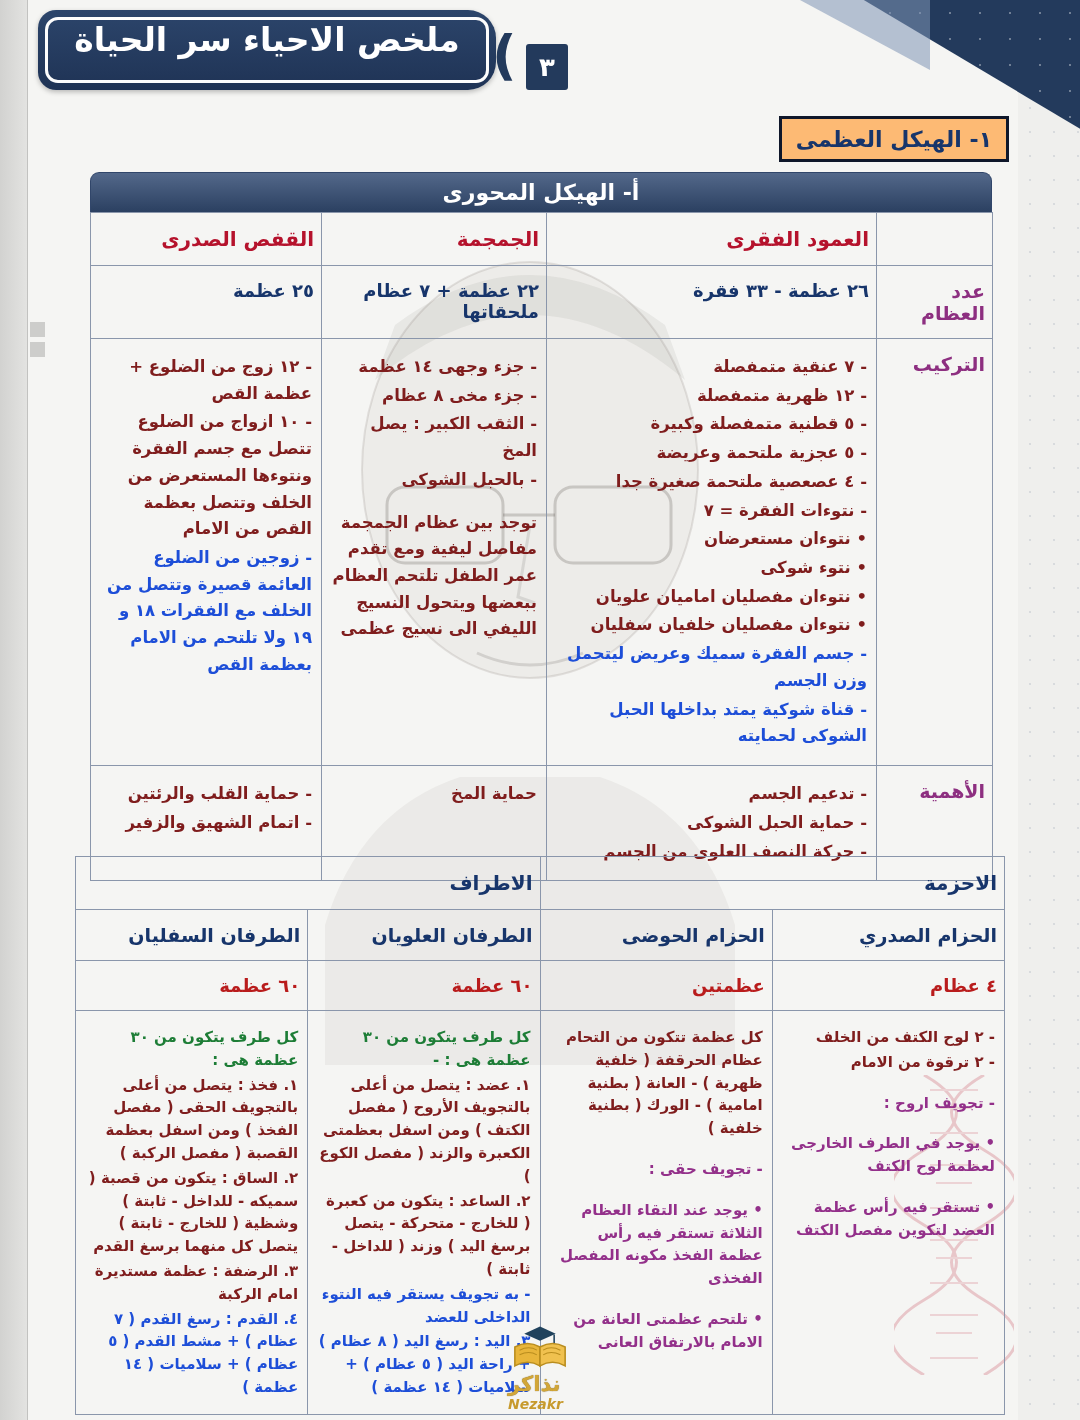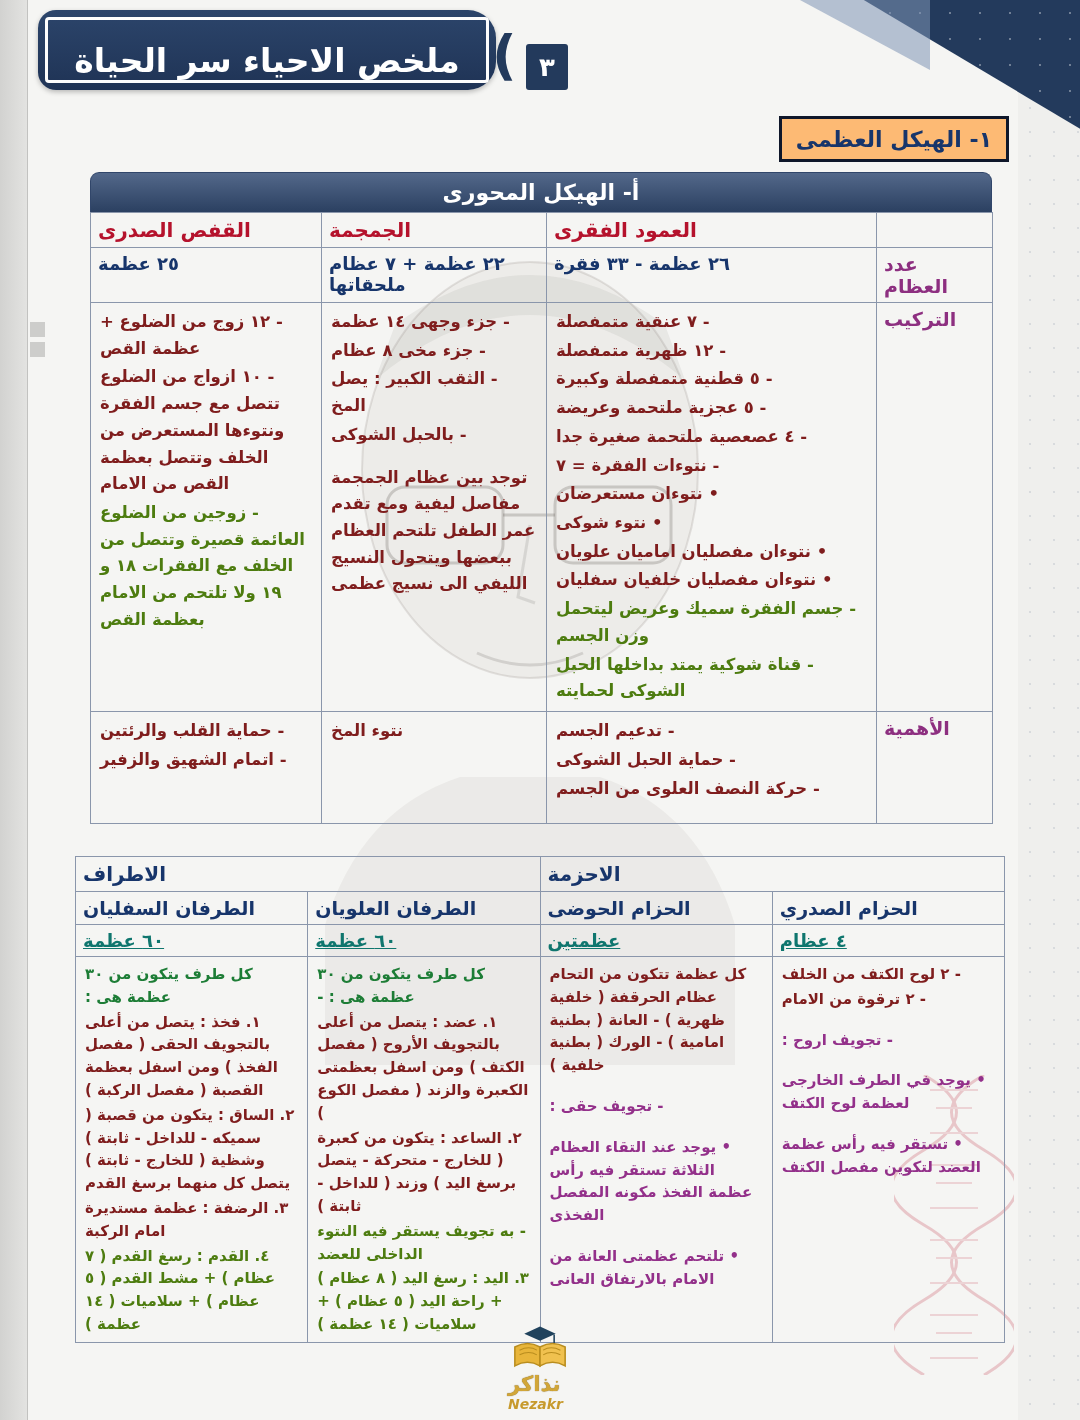--- a/index.html
+++ b/index.html
@@ -19,22 +19,22 @@
   .corner-dots{position:absolute;inset:0;
     background-image:radial-gradient(rgba(255,255,255,.35) 1.5px,transparent 1.6px);
     background-size:30px 26px;}
   .corner-tri2{position:absolute;top:0;right:150px;width:130px;height:70px;background:#7d93b5;
     clip-path:polygon(0 0,100% 0,100% 100%);opacity:.55;z-index:1;}
 
   
   .banner{position:absolute;top:10px;left:38px;width:458px;height:80px;
     background:linear-gradient(180deg,#2c456b,#1f3355);
     border-radius:18px 28px 28px 18px;box-shadow:0 2px 5px rgba(0,0,0,.25);z-index:5;}
-  .banner-inner{position:absolute;inset:7px;border:3px solid #fdfdfd;border-radius:4px;
-    display:flex;align-items:flex-end;justify-content:center;}
+  .banner-inner{position:absolute;inset:7px;border:3px solid #fdfdfd;border-radius:13px;
+    display:flex;align-items:flex-start;justify-content:center;}
   .banner-title{color:#fff;font-size:33px;font-weight:bold;letter-spacing:1px;white-space:nowrap;}
   .paren-mark{position:absolute;top:24px;left:492px;font-size:54px;color:#233a5c;font-weight:bold;z-index:5;}
   .pagenum{position:absolute;top:44px;left:526px;width:42px;height:46px;background:#233a5c;color:#fff;
     font-size:26px;font-weight:bold;display:flex;align-items:center;justify-content:center;z-index:5;border-radius:3px;}
 
   
   .heading{position:absolute;top:116px;left:66px;width:944px;height:46px;direction:rtl;display:flex;z-index:3;}
   .heading-red{width:442px;background:#9e1b31;color:#fff;font-size:22px;font-weight:bold;
     display:flex;align-items:center;justify-content:center;border-radius:2px;}
   .heading-box{width:230px;background:#fdba74;border:3px solid #0f172a;color:#17356b;font-size:22px;
@@ -44,31 +44,31 @@
   .face{position:absolute;left:265px;top:215px;z-index:1;}
 
   
   .tbl{position:absolute;z-index:2;}
   .table-a{top:172px;left:90px;width:902px;}
   .table-b{top:856px;left:75px;width:930px;}
   .tbl-title{height:40px;background:linear-gradient(180deg,#53688a,#2b4061);border:1px solid #31466a;
     border-bottom:none;color:#fff;font-size:22px;font-weight:bold;display:flex;align-items:center;
     justify-content:center;border-radius:9px 9px 0 0;}
   table.grid{width:100%;border-collapse:collapse;direction:rtl;table-layout:fixed;}
-  table.grid td{border:1.6px solid #8a96ab;padding:5px 7px;text-align:left;vertical-align:top;}
+  table.grid td{border:1.6px solid #8a96ab;padding:14px 7px;text-align:right;vertical-align:top;}
   td.col-title{color:#b5122c;font-size:20px;font-weight:bold;vertical-align:middle;padding:13px 4px;}
   td.row-label{color:#8d2f80;font-size:19px;font-weight:bold;vertical-align:middle;}
   td.count-cell{color:#17356b;font-size:18px;font-weight:bold;vertical-align:middle;padding:12px 4px;}
-  td.count-red{color:#0f766e;text-decoration:underline;}
+  td.count-red{color:#b91c1c;}
   td.group-hd{color:#17356b;font-size:20px;font-weight:bold;padding:10px 4px;vertical-align:middle;}
   td.col-hd{color:#17356b;font-size:19px;font-weight:bold;padding:10px 4px;vertical-align:middle;}
   td.imp-cell{height:112px;}
   .ln{color:#7f1d1d;font-size:16.5px;font-weight:bold;line-height:1.62;padding:1px 2px;}
   .table-b .ln{font-size:15px;line-height:1.52;}
-  .ln.red{color:#4d7c0f;}
+  .ln.red{color:#1d4ed8;}
   .ln.magenta{color:#93308a;margin-top:16px;}
   .ln.green{color:#1d7d36;}
   .ln.gap{margin-top:14px;}
 
   
   .wm{position:absolute;left:50%;bottom:8px;transform:translateX(-50%);z-index:6;}
   .wm-ar{color:#d2a638;font-size:21px;font-weight:bold;text-shadow:0 0 1px #6b5516;line-height:1.1;}
   .wm-en{color:#c79a2d;font-size:14px;font-style:italic;font-weight:bold;}
 
   
@@ -163,21 +163,21 @@
             </td>
         </tr>
         <tr>
           <td class="row-label">الأهمية</td>
           <td class="imp-cell">
               <div class="ln">- تدعيم الجسم</div>
               <div class="ln">- حماية الحبل الشوكى</div>
               <div class="ln">- حركة النصف العلوى من الجسم</div>
             </td>
           <td class="imp-cell">
-              <div class="ln">نتوء المخ</div>
+              <div class="ln">حماية المخ</div>
             </td>
           <td class="imp-cell">
               <div class="ln">- حماية القلب والرئتين</div>
               <div class="ln">- اتمام الشهيق والزفير</div>
             </td>
         </tr>
       </tbody>
     </table>
   </div>
 

